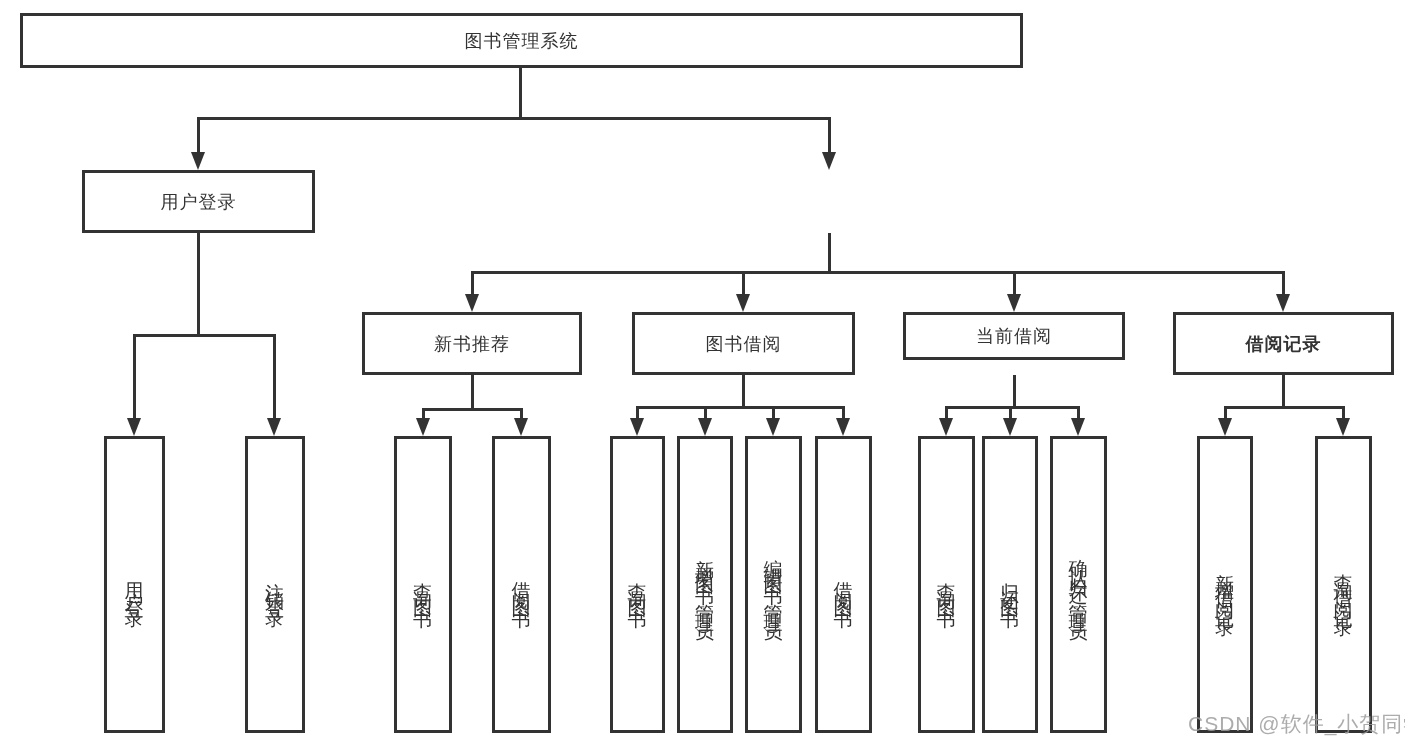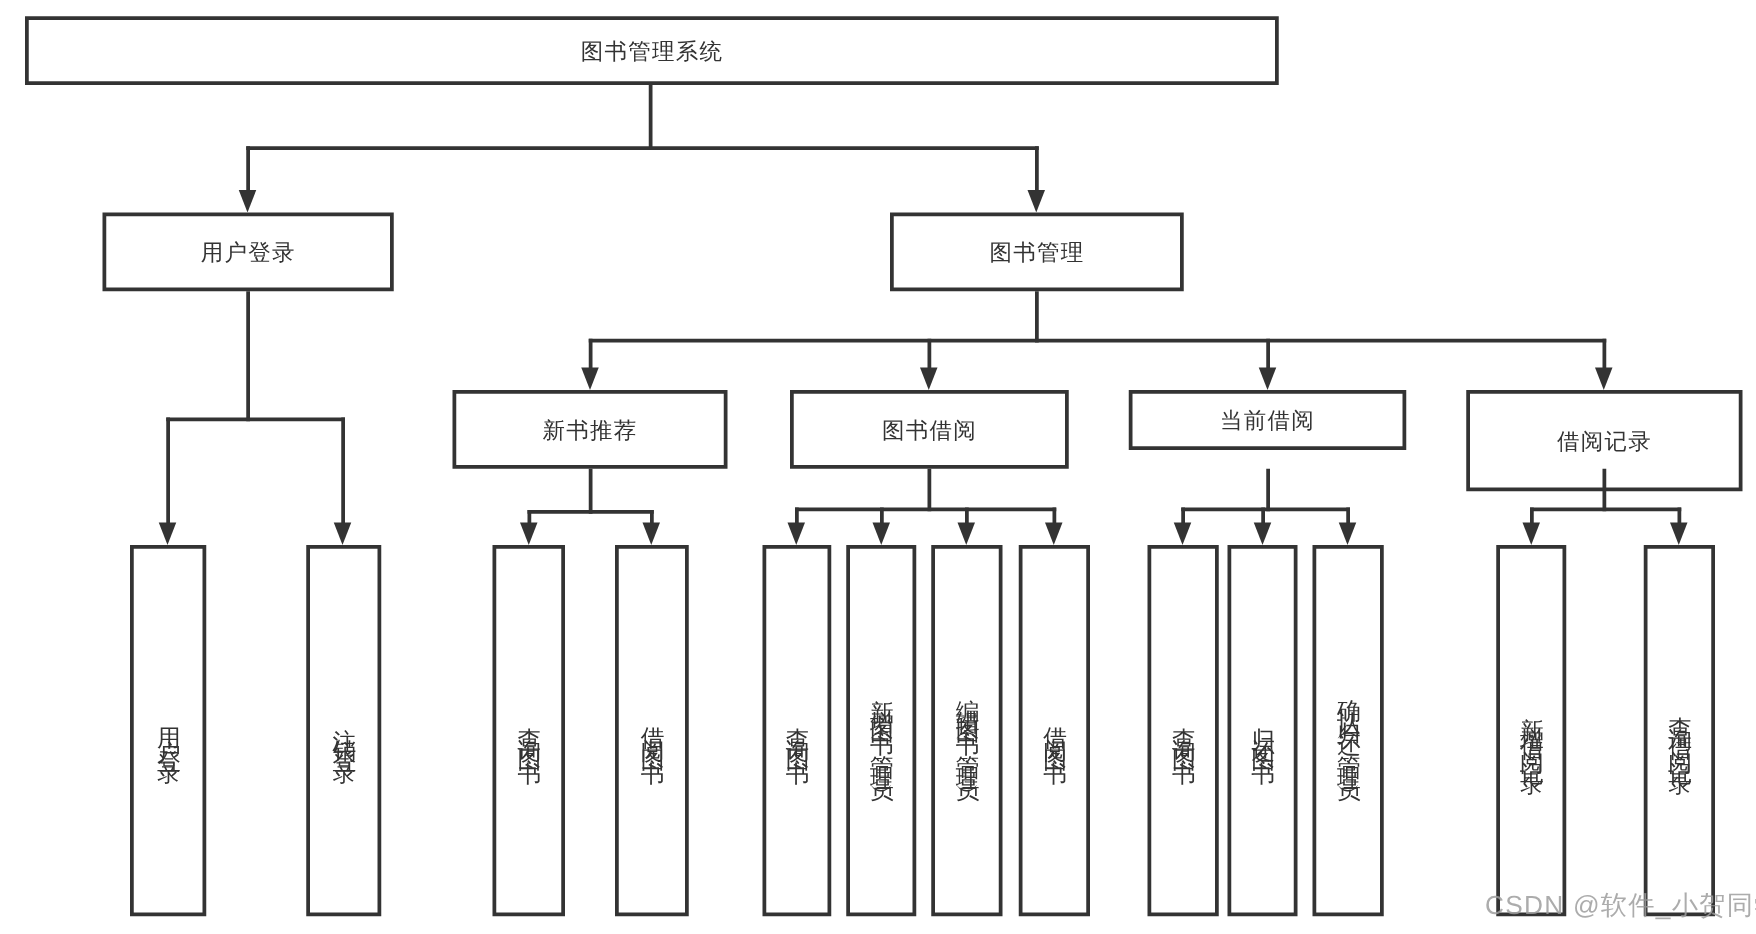--- a/index.html
+++ b/index.html
@@ -73,23 +73,20 @@
   <div class="vline" style="left:519px; top:68px; height:51px;"></div>
   <div class="hline" style="left:197px; top:117px; width:634px;"></div>
   <div class="vline" style="left:197px; top:117px; height:35px;"></div>
   <div class="arrow" style="left:191px; top:152px;"></div>
   <div class="vline" style="left:828px; top:117px; height:35px;"></div>
   <div class="arrow" style="left:822px; top:152px;"></div>
 
   <div class="node" style="left:82px; top:170px; width:233px; height:63px;">
     <span class="hlabel">用户登录</span>
   </div>
-  <div class="node" style="left:712px; top:170px; width:235px; height:63px;">
-    <span class="hlabel">图书管理</span>
-  </div>
 
   <div class="vline" style="left:197px; top:233px; height:104px;"></div>
   <div class="hline" style="left:133px; top:334px; width:143px;"></div>
   <div class="vline" style="left:133px; top:334px; height:85px;"></div>
   <div class="arrow" style="left:127px; top:418px;"></div>
   <div class="vline" style="left:273px; top:334px; height:85px;"></div>
   <div class="arrow" style="left:267px; top:418px;"></div>
 
   <div class="vline" style="left:828px; top:233px; height:41px;"></div>
   <div class="hline" style="left:471px; top:271px; width:814px;"></div>
@@ -104,21 +101,21 @@
 
   <div class="node" style="left:362px; top:312px; width:220px; height:63px;">
     <span class="hlabel">新书推荐</span>
   </div>
   <div class="node" style="left:632px; top:312px; width:223px; height:63px;">
     <span class="hlabel">图书借阅</span>
   </div>
   <div class="node" style="left:903px; top:312px; width:222px; height:48px;">
     <span class="hlabel">当前借阅</span>
   </div>
-  <div class="node" style="left:1173px; top:312px; width:221px; height:81px;">
+  <div class="node" style="left:1173px; top:312px; width:221px; height:63px;font-weight:bold;">
     <span class="hlabel">借阅记录</span>
   </div>
 
   <div class="vline" style="left:471px; top:375px; height:36px;"></div>
   <div class="hline" style="left:422px; top:408px; width:101px;"></div>
   <div class="vline" style="left:422px; top:408px; height:12px;"></div>
   <div class="arrow" style="left:416px; top:418px;"></div>
   <div class="vline" style="left:520px; top:408px; height:12px;"></div>
   <div class="arrow" style="left:514px; top:418px;"></div>
 

